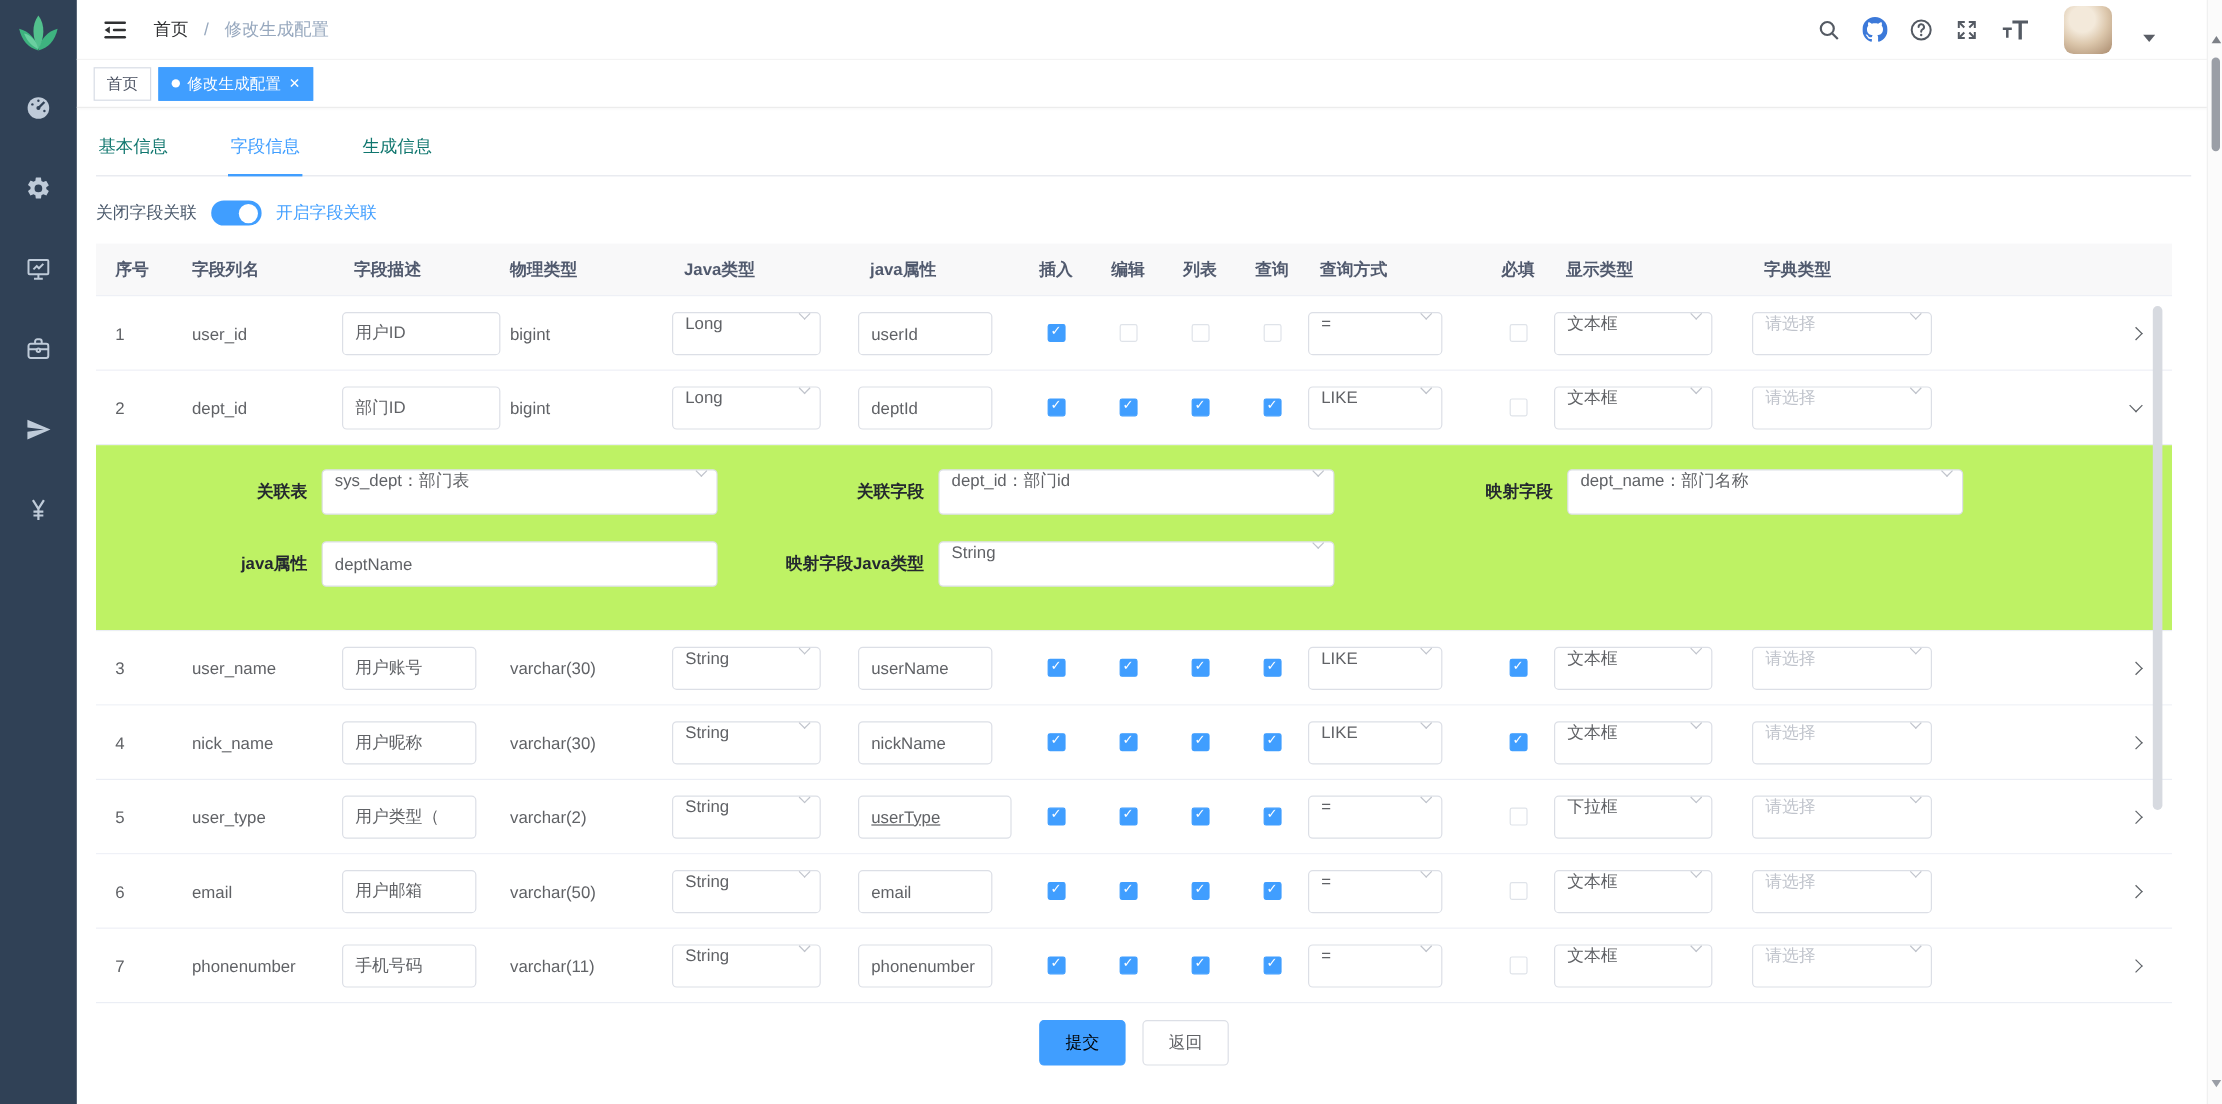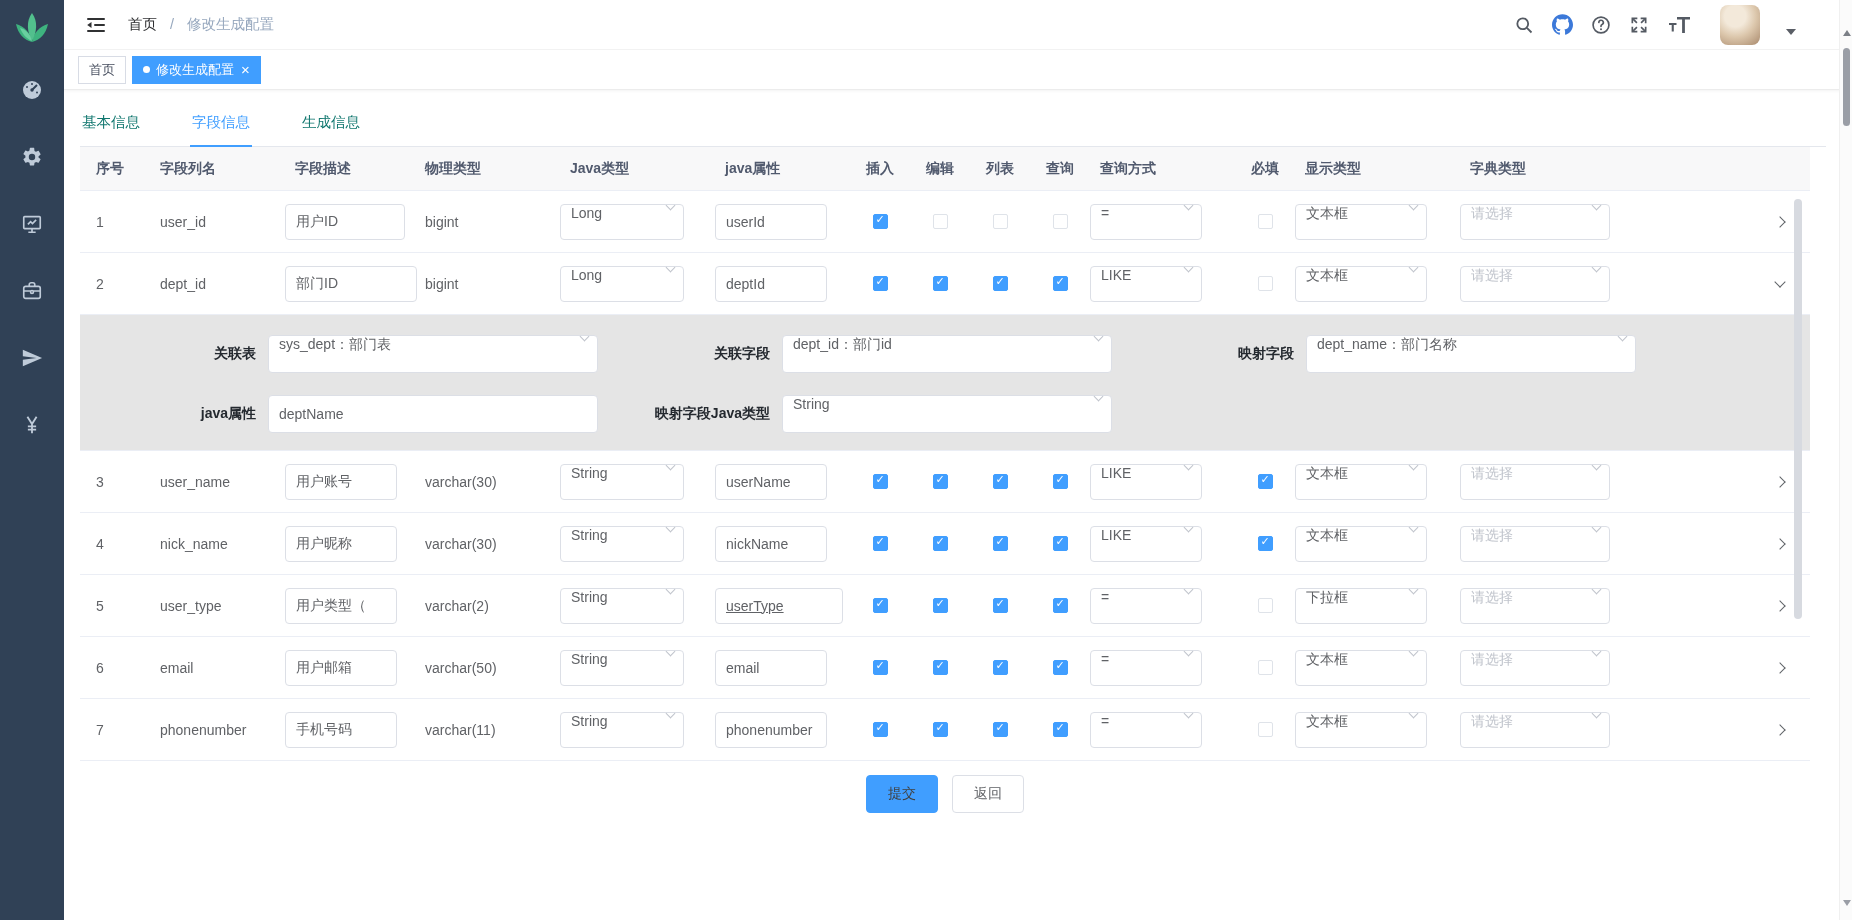--- a/index.html
+++ b/index.html
@@ -80,35 +80,35 @@
     display:inline-block;position:relative;cursor:pointer}
   .cb.on{background:#409eff;border-color:#409eff}
   .cb.on::after{content:"✓";position:absolute;left:2px;top:-2px;color:#fff;font-size:11px;font-weight:bold}
 
   .expand{cursor:pointer;display:inline-flex;padding:6px}
   .arr{display:inline-block;width:8px;height:8px;border-right:1.6px solid #5f6368;border-bottom:1.6px solid #5f6368;
     transform:rotate(-45deg)}
   .expand.open .arr{transform:rotate(45deg);margin-top:-3px}
 
   
-  .expanded{border-bottom:1px solid #ebeef5;padding:20px 0 17px;background:#e5e5e5}
+  .expanded{border-bottom:1px solid #ebeef5;padding:20px 0 36px;background:#bef264}
   .exp-grid{display:grid;grid-template-columns:176px 330px 160px 330px 170px 330px;column-gap:12px;align-items:center}
   .exp-grid.second{margin-top:22px}
   .exp-label{font-weight:bold;color:#24292f;justify-self:end;white-space:nowrap}
   .exp-sel{width:330px;height:38px}
   .exp-ipt{width:330px;height:38px;color:#606266}
 
   
   .tscroll{position:absolute;right:8px;top:52px;width:8px;height:560px}
   .tscroll .thumb{width:8px;height:420px;background:#d7dae0;border-radius:4px}
 
   
   .footer{display:flex;justify-content:center;gap:14px;padding:14px 0 0;width:1730px}
   .btn{height:38px;padding:0 21px;border-radius:4px;font-size:14px;cursor:pointer;border:1px solid transparent;font-family:inherit}
-  .btn-primary{background:#409eff;border-color:#409eff;color:#404040}
+  .btn-primary{background:#409eff;border-color:#409eff;color:#000000}
   .btn-plain{background:#fff;border-color:#dcdfe6;color:#606266}
 
   
   .pagebar{position:absolute;right:0;top:0;width:13px;height:100%;background:#fbfbfb;border-left:1px solid #f0f0f0}
   .pb-up{position:absolute;top:30px;left:3px;width:0;height:0;border-left:4px solid transparent;border-right:4px solid transparent;border-bottom:6px solid #7c8087}
   .pb-thumb{position:absolute;top:48px;left:2.5px;width:7px;height:78px;border-radius:4px;background:#9a9ea6;cursor:grab}
   .pb-down{position:absolute;bottom:14px;left:3px;width:0;height:0;border-left:4px solid transparent;border-right:4px solid transparent;border-top:6px solid #9a9ea6}
 </style>
 </head>
 <body>
@@ -229,20 +229,25 @@
     </div>
 
     <div class="content">
 
       <div class="tabs">
         <span class="tab">基本信息</span>
         <span class="tab active">字段信息</span>
         <span class="tab">生成信息</span>
       </div>
 
+      <div class="switch-row">
+        <span>关闭字段关联</span>
+        <span class="switch"></span>
+        <span class="switch-on-label">开启字段关联</span>
+      </div>
 
       <div class="table">
         <div class="thead" id="thead">
             <div class="th">序号</div>
             <div class="th">字段列名</div>
             <div class="th">字段描述</div>
             <div class="th">物理类型</div>
             <div class="th">Java类型</div>
             <div class="th">java属性</div>
             <div class="th">插入</div>
@@ -252,21 +257,21 @@
             <div class="th">查询方式</div>
             <div class="th">必填</div>
             <div class="th">显示类型</div>
             <div class="th">字典类型</div>
             <div class="th"></div>
           </div>
         <div id="rows-before">
             <div class="trow">
               <div class="td first">1</div>
               <div class="td">user_id</div>
-              <input class="ipt" readonly="" value="用户ID" style="width: 120px;">
+              <input class="ipt" readonly="" value="用户ID" style="width: 132px;">
               <div class="td">bigint</div>
               <div class="sel" style="width: 124px;">
                 <span class="sel-val">Long</span>
                 <i class="chev"></i>
               </div>
               <input class="ipt" readonly="" value="userId" style="width: 112px;">
               <span class="cb on"></span>
               <span class="cb"></span>
               <span class="cb"></span>
               <span class="cb"></span>

